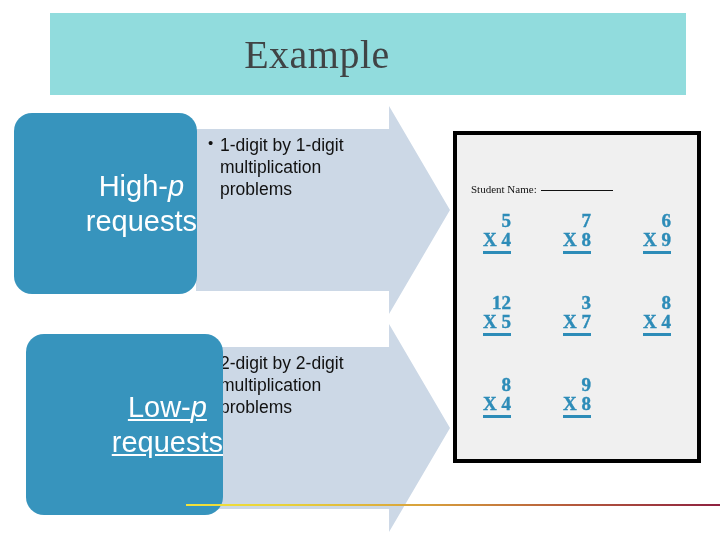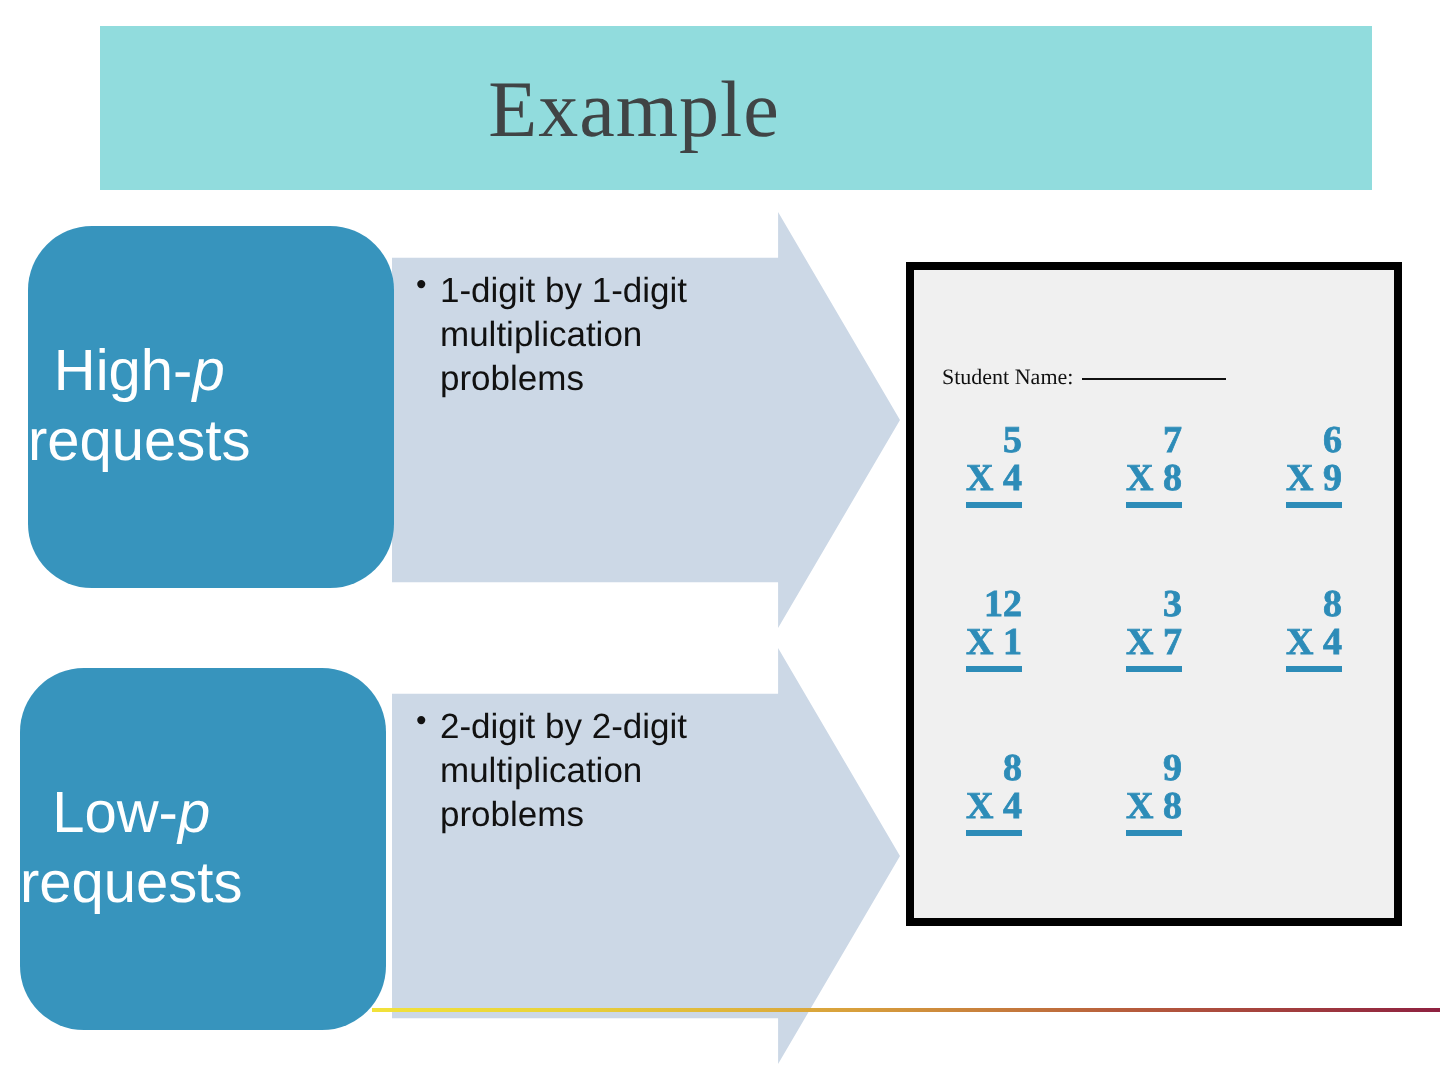--- a/index.html
+++ b/index.html
@@ -86,32 +86,32 @@
     color: #111111;
   }
   .bullet-copy {
     flex: 1 1 auto;
   }
 
   
   .blue-box {
     position: absolute;
     background: #3794bd;
-    border-radius: 32px;
+    border-radius: 18px;
     display: flex;
     align-items: center;
-    justify-content: flex-start;
+    justify-content: flex-end;
     text-align: center;
     color: #ffffff;
     font-size: 29px;
     line-height: 1.18;
     font-family: "Liberation Sans", sans-serif;
   }
   .blue-box-1 { left: 14px; top: 113px; width: 183px; height: 181px; }
-  .blue-box-2 { left: 10px; top: 334px; width: 183px; height: 181px; }
+  .blue-box-2 { left: 26px; top: 334px; width: 197px; height: 181px; text-decoration: underline; }
   .blue-box em { font-style: italic; }
 
   
   .worksheet {
     position: absolute;
     left: 453px;
     top: 131px;
     width: 248px;
     height: 332px;
     background: #f0f0f0;
@@ -301,21 +301,21 @@
       </div>
       <div class="ws-cell">
         <span class="ws-prob">
           <span class="ws-top">6</span>
           <span class="ws-bottom">X 9</span>
         </span>
       </div>
       <div class="ws-cell">
         <span class="ws-prob">
           <span class="ws-top">12</span>
-          <span class="ws-bottom">X 1</span>
+          <span class="ws-bottom">X 5</span>
         </span>
       </div>
       <div class="ws-cell">
         <span class="ws-prob">
           <span class="ws-top">3</span>
           <span class="ws-bottom">X 7</span>
         </span>
       </div>
       <div class="ws-cell">
         <span class="ws-prob">

